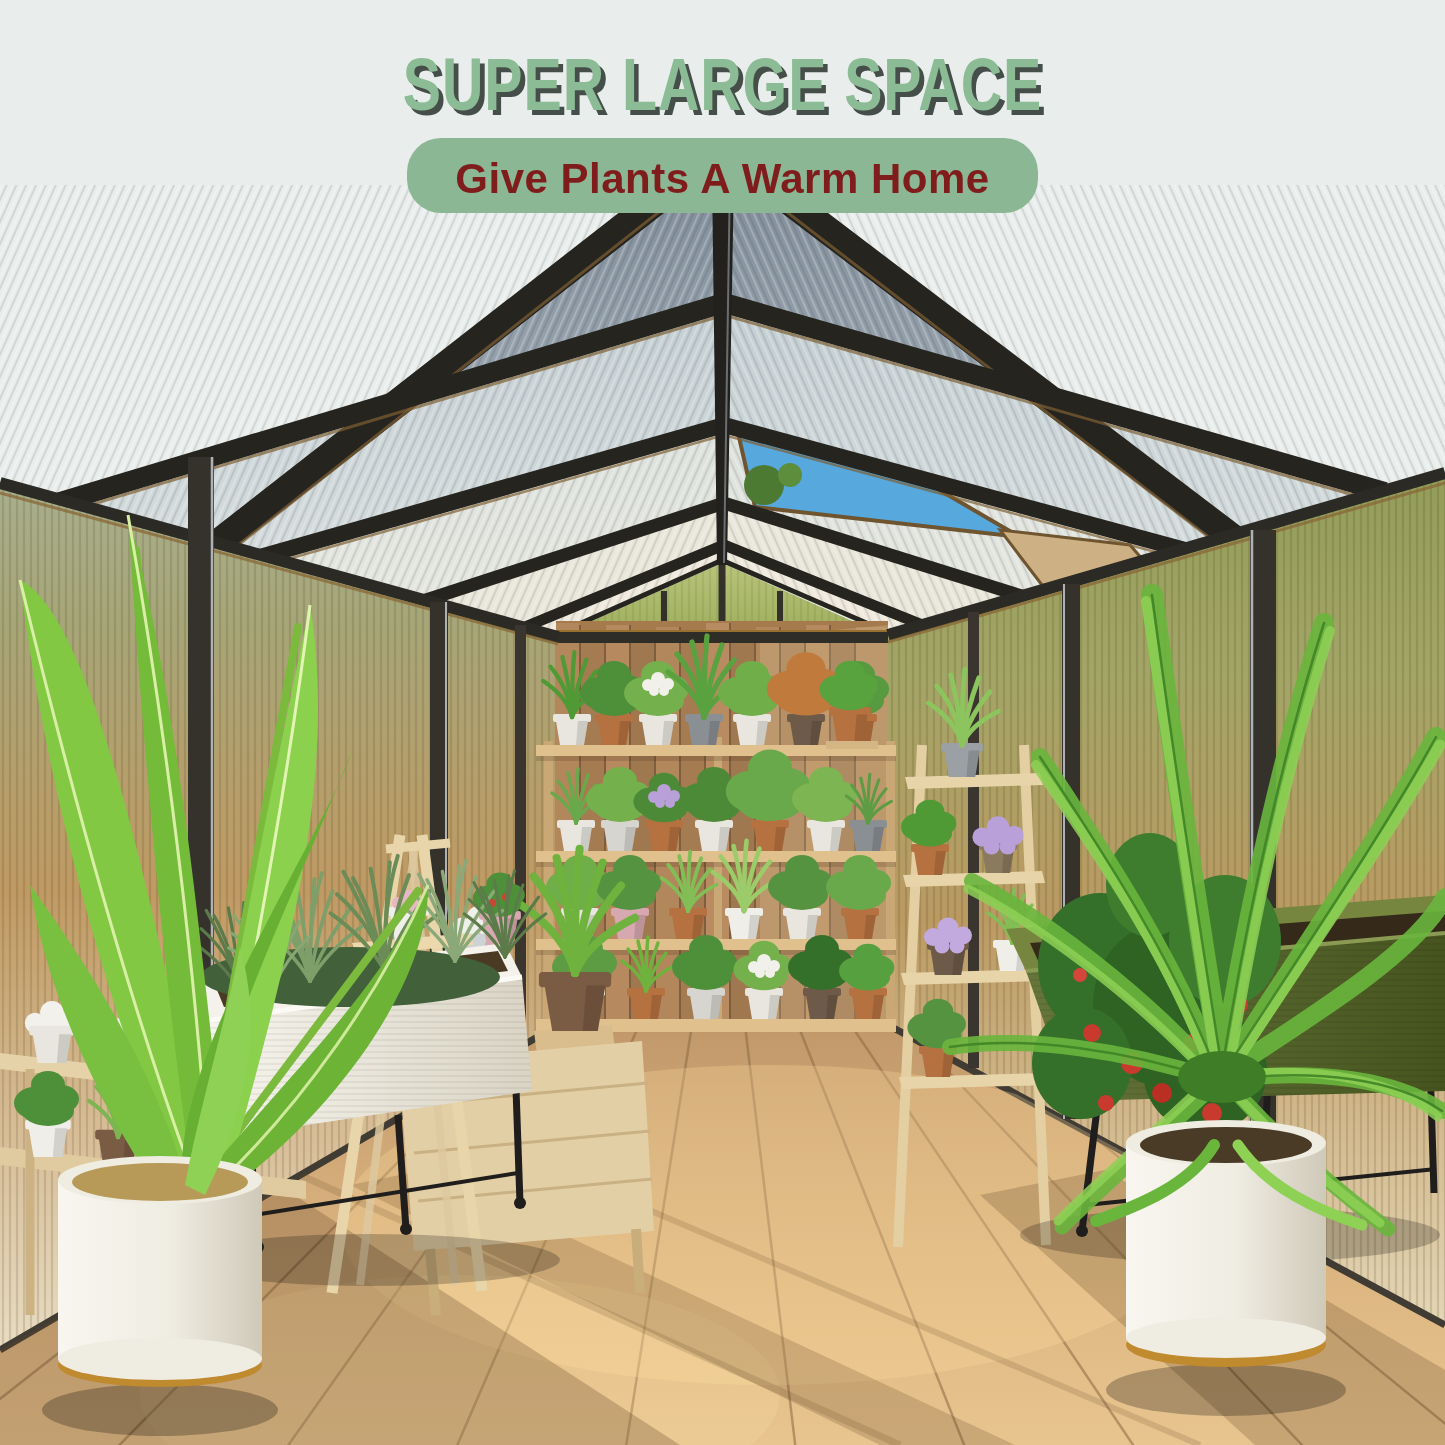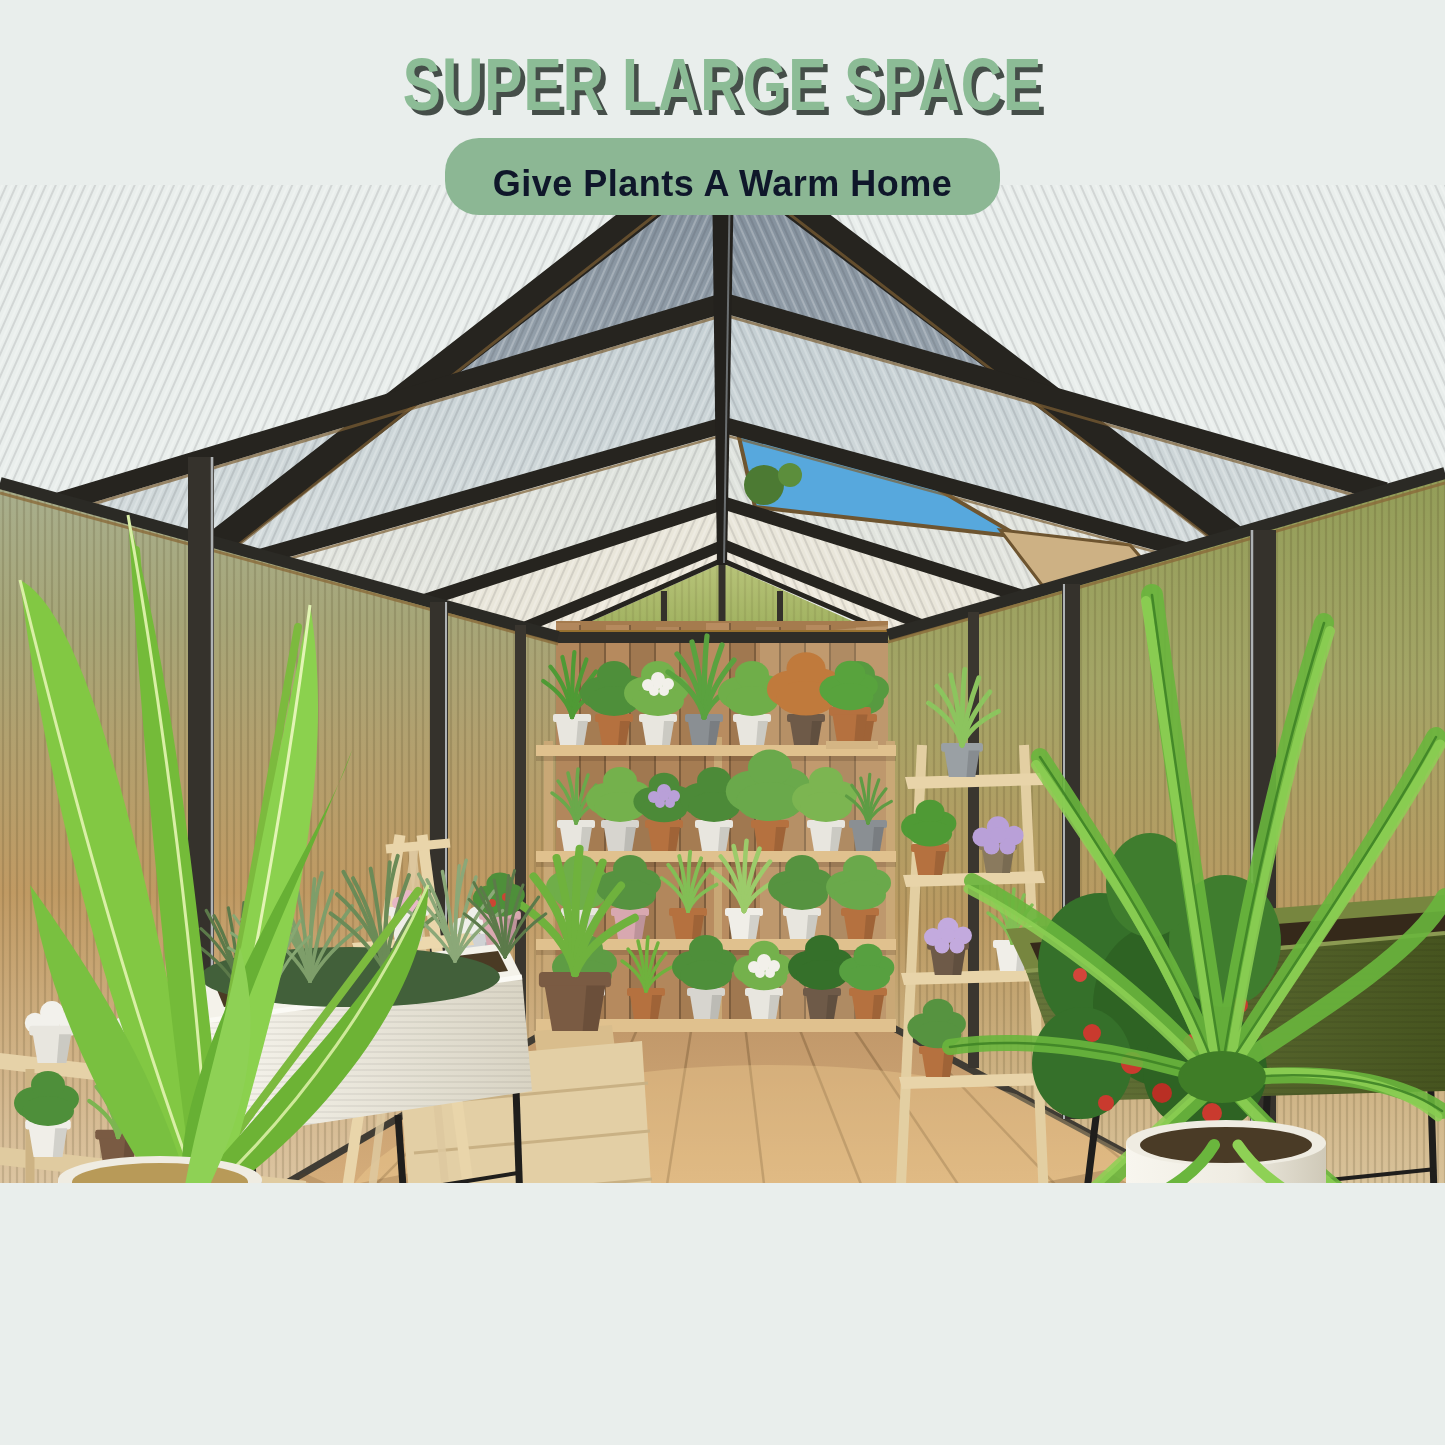--- a/index.html
+++ b/index.html
@@ -1,23 +1,23 @@
 <!DOCTYPE html>
 <html><head>
 <meta charset="utf-8">
 <style>
   html,body{margin:0;padding:0;background:#e9eeec;}
-  .stage{position:relative;width:1445px;height:1183px;overflow:hidden;
+  .stage{position:relative;width:1445px;height:1445px;overflow:hidden;
          font-family:"Liberation Sans",sans-serif;background:#e9eeec;}
   .hdr{position:absolute;top:0;left:0;width:100%;height:190px;text-align:center;z-index:3;}
   .hdr h1{margin:0;padding-top:34px;font-size:61px;font-weight:800;letter-spacing:1px;
           color:#8cbc96;text-shadow:5px 4px 0 #454e49;
           transform:scaleY(1.22) scaleX(.94);transform-origin:top center;}
-  .pill{display:inline-block;margin-top:16px;background:#8cb794;color:#0f172a;
-        font-size:36px;font-weight:700;line-height:1;padding:28px 48px 13px;
+  .pill{display:inline-block;margin-top:16px;background:#8cb794;color:#7f1d1d;
+        font-size:42px;font-weight:700;line-height:1;padding:20px 48px 13px;
         border-radius:34px;letter-spacing:.5px;}
   .photo{position:absolute;top:185px;left:0;width:1445px;height:1260px;}
   svg{display:block;}
 </style>
 </head>
 <body>
 
 <div class="stage">
 
   <div class="hdr">

